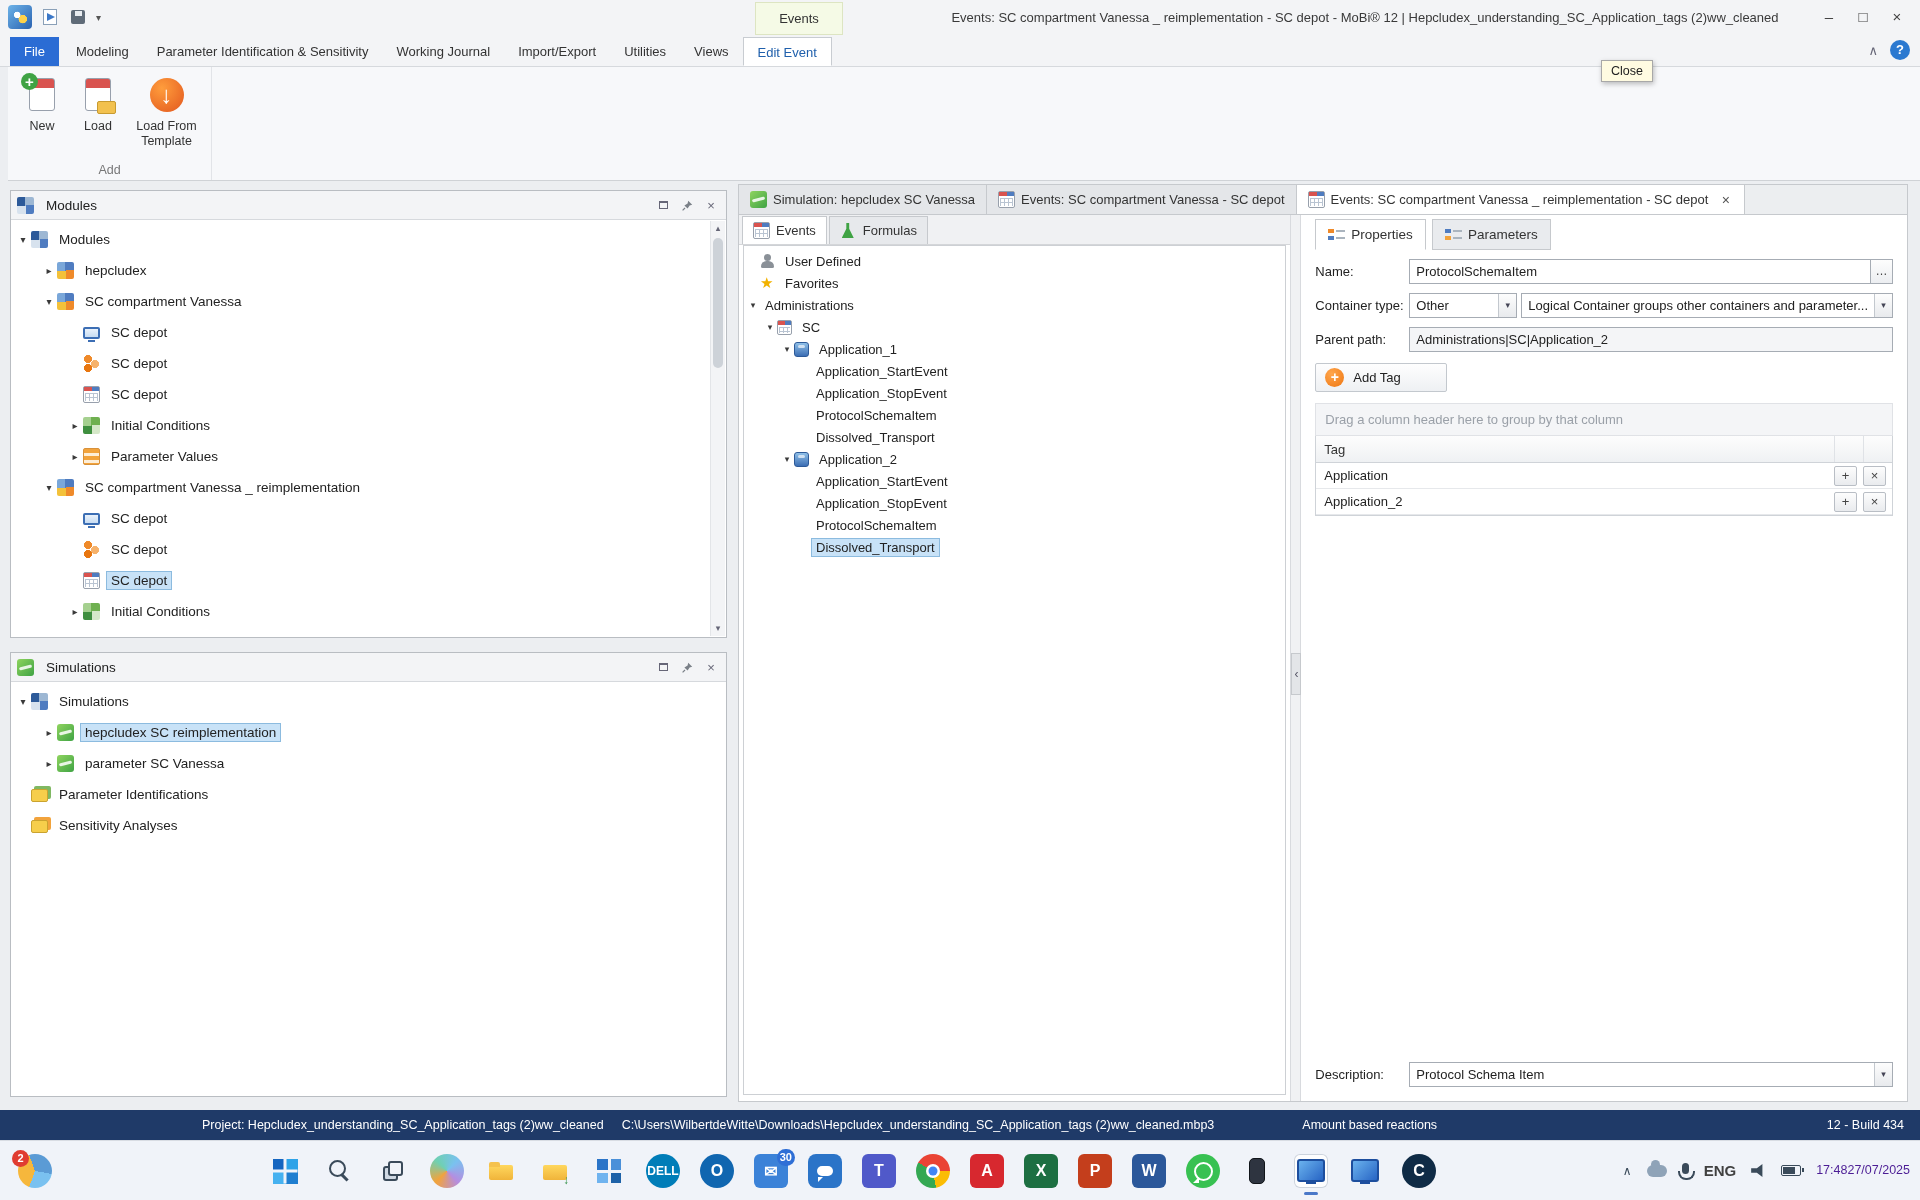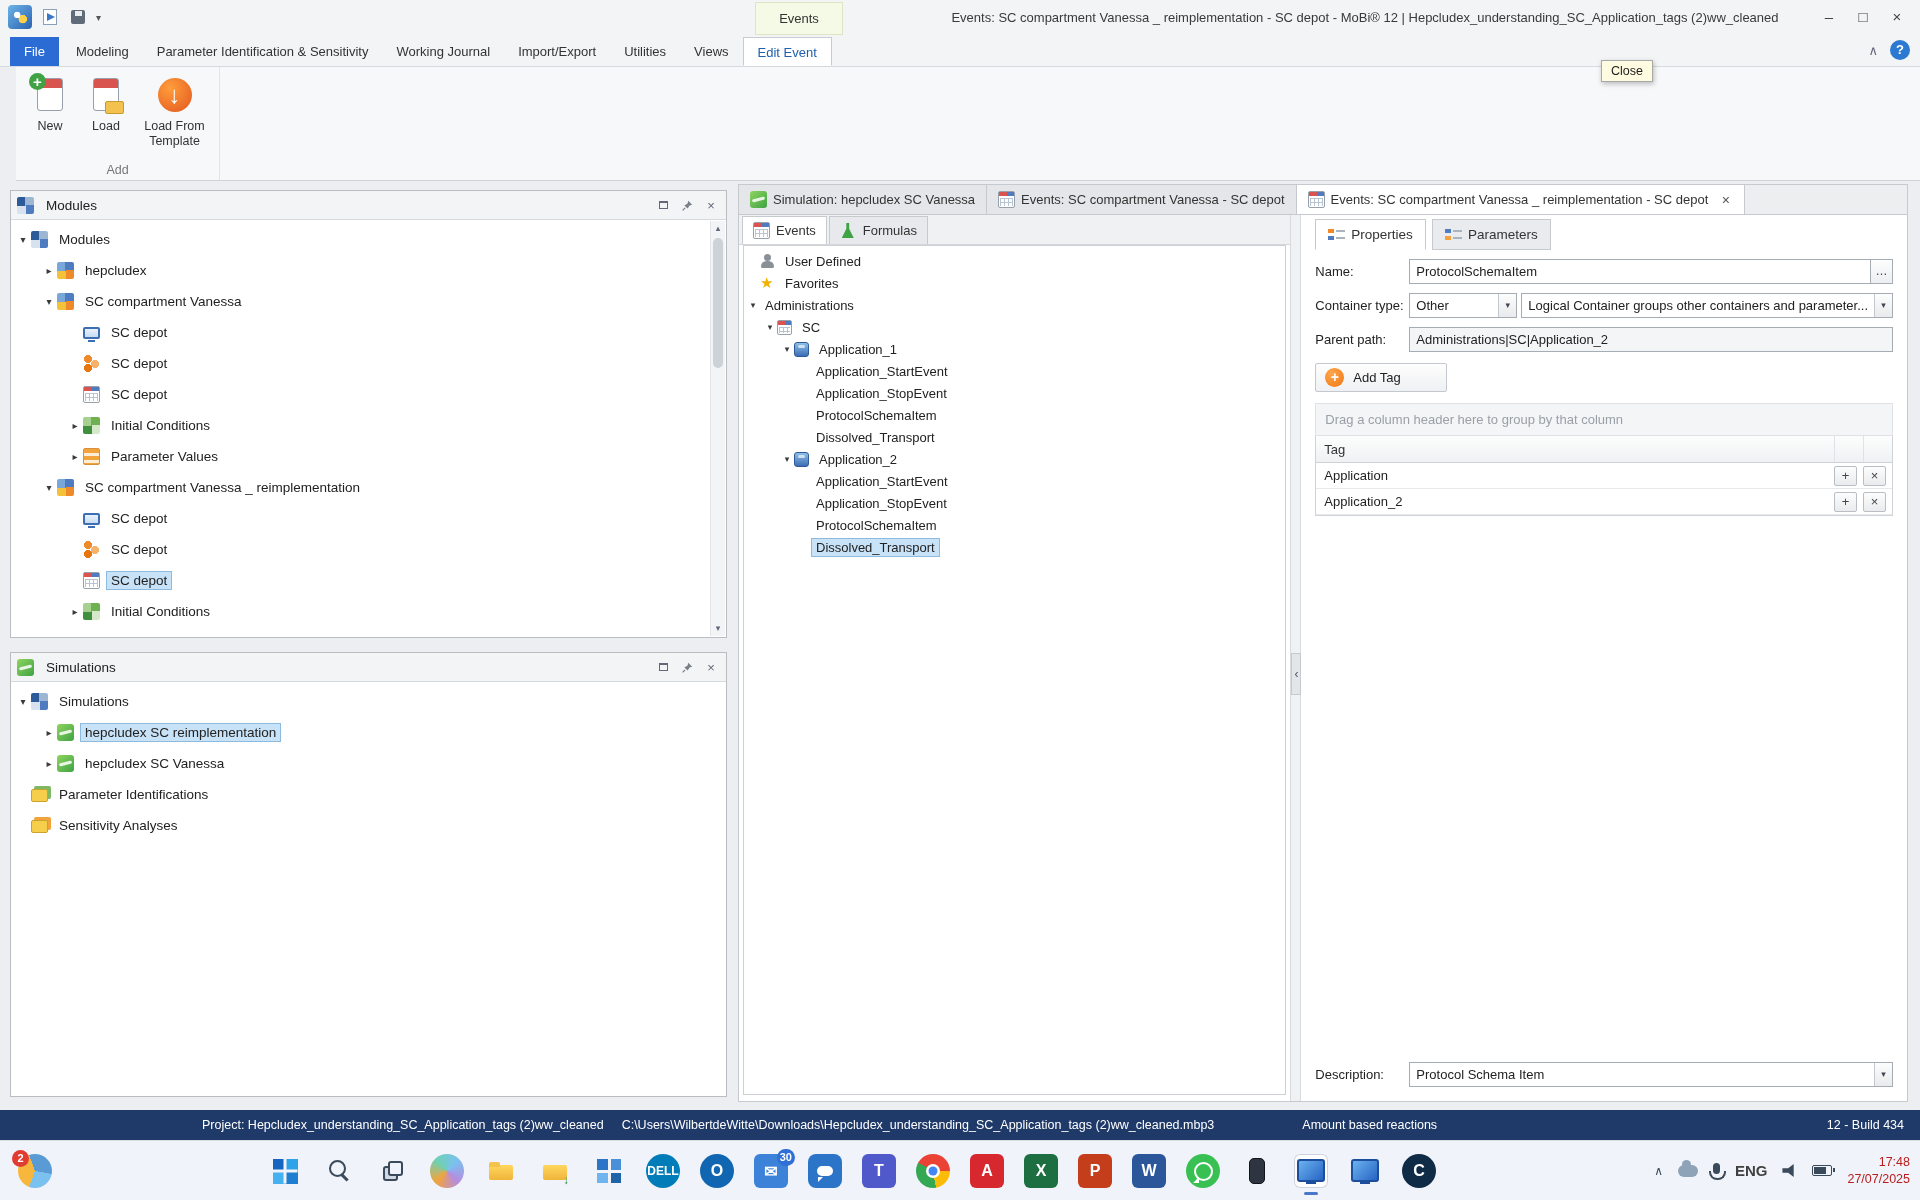--- a/index.html
+++ b/index.html
@@ -25,21 +25,21 @@
 
 .ribbon-tabs{position:absolute;top:37px;left:0;right:0;height:30px;background:#f3f4f6;display:flex;padding-left:10px;border-bottom:1px solid #d6d9dd}
 .rtab{padding:0 14px;line-height:29px;font-size:13px;color:#333;white-space:nowrap}
 .rtab.file{background:#2b6cd4;color:#fff;margin-right:3px}
 .rtab.active{background:#fff;color:#2060ac;border:1px solid #c8ccd1;border-bottom:1px solid #fff}
 .ribbon-controls{position:absolute;right:10px;top:40px;display:flex;gap:12px;align-items:center;z-index:5}
 .rc-collapse{color:#667;font-size:13px}
 .rc-help{width:20px;height:20px;border-radius:50%;background:#2b79d0;color:#fff;text-align:center;line-height:20px;font-size:13px;font-weight:bold}
 
 
-.ribbon-body{position:absolute;top:67px;left:16px;right:0;height:114px;background:#f7f8fa;border-bottom:1px solid #cfd2d6}
+.ribbon-body{position:absolute;top:67px;left:8px;right:0;height:114px;background:#f7f8fa;border-bottom:1px solid #cfd2d6}
 .ribbon-group{position:absolute;left:0;top:0;bottom:0;width:204px;border-right:1px solid #e2e4e8}
 .ribbon-buttons{display:flex;align-items:flex-start;padding:4px 4px 0 6px}
 .rbtn{max-width:82px;min-width:56px;padding:2px 3px;text-align:center;font-size:12.5px;color:#333;border-radius:3px}
 .rlabel{display:block;line-height:1.18}
 .ricon{display:block;width:40px;height:40px;margin:2px auto 4px;position:relative}
 .new-event-icon::before,.load-event-icon::before{content:'';position:absolute;left:7px;right:7px;top:3px;bottom:4px;border:1px solid #98a0ac;border-radius:3px;background:linear-gradient(#d9534f 0 9px,#fff 9px)}
 .new-event-icon::after{content:'+';position:absolute;left:-1px;top:-2px;width:17px;height:17px;border-radius:50%;background:#3fa344;color:#fff;font:bold 15px/17px "Liberation Sans",sans-serif;text-align:center}
 .load-event-icon::after{content:'';position:absolute;right:2px;bottom:1px;width:17px;height:11px;background:#f2c14e;border:1px solid #c89b30;border-radius:2px}
 .load-template-icon::before{content:'';position:absolute;inset:3px;border-radius:50%;background:radial-gradient(circle at 35% 30%,#ff9d3c,#e2571e)}
 .load-template-icon::after{content:'↓';position:absolute;inset:0;text-align:center;color:#fff;font:bold 24px/40px "Liberation Sans",sans-serif}
@@ -183,21 +183,21 @@
 .tr-chevron{color:#3a4a5a;font-size:12px}
 .tr-cloud{width:20px;height:12px;background:#8fa3b8;border-radius:7px;position:relative}
 .tr-cloud::before{content:'';position:absolute;left:4px;top:-5px;width:9px;height:9px;border-radius:50%;background:#8fa3b8}
 .tr-mic{width:7px;height:11px;background:#3a4a5a;border-radius:4px;position:relative;margin-top:-4px}
 .tr-mic::after{content:'';position:absolute;left:-4px;top:8px;width:13px;height:7px;border:2px solid #3a4a5a;border-top:none;border-radius:0 0 8px 8px}
 .tr-lang{font-size:15px;color:#404040;font-weight:bold}
 .tr-vol{width:15px;height:13px;background:#3a4a5a;clip-path:polygon(0 32%,38% 32%,75% 0,75% 100%,38% 68%,0 68%)}
 .tr-battery{width:20px;height:11px;border:1.5px solid #3a4a5a;border-radius:2px;position:relative}
 .tr-battery::before{content:'';position:absolute;left:1px;top:1px;bottom:1px;width:12px;background:#3a4a5a}
 .tr-battery::after{content:'';position:absolute;right:-4px;top:2px;width:2px;height:4px;background:#3a4a5a}
-.tr-clock{display:flex;flex-direction:column;align-items:flex-end;font-size:12.5px;color:#b91c1c;line-height:1.3}
+.tr-clock{display:flex;align-items:flex-end;font-size:12.5px;color:#4c1d95;line-height:1.3}
 </style>
 </head>
 <body>
 
 <div id="app">
 
   <div class="titlebar">
     <div class="qat">
       <span class="app-logo"></span>
       <span class="qat-icon open-icon"></span>
@@ -361,21 +361,21 @@
           <span class="tlabel">Simulations</span>
         </div>
         <div class="trow mrow selected" style="padding-left: 30px;">
           <span class="expander">▸</span>
           <span class="ticon16 simulation-icon"></span>
           <span class="tlabel">hepcludex SC reimplementation</span>
         </div>
         <div class="trow mrow" style="padding-left: 30px;">
           <span class="expander">▸</span>
           <span class="ticon16 simulation-icon"></span>
-          <span class="tlabel">hepcludex SC Vanessa</span>
+          <span class="tlabel">parameter SC Vanessa</span>
         </div>
         <div class="trow mrow" style="padding-left: 4px;">
           <span class="expander"></span>
           <span class="ticon16 parameter-identifications-icon"></span>
           <span class="tlabel">Parameter Identifications</span>
         </div>
         <div class="trow mrow" style="padding-left: 4px;">
           <span class="expander"></span>
           <span class="ticon16 sensitivity-analyses-icon"></span>
           <span class="tlabel">Sensitivity Analyses</span>

